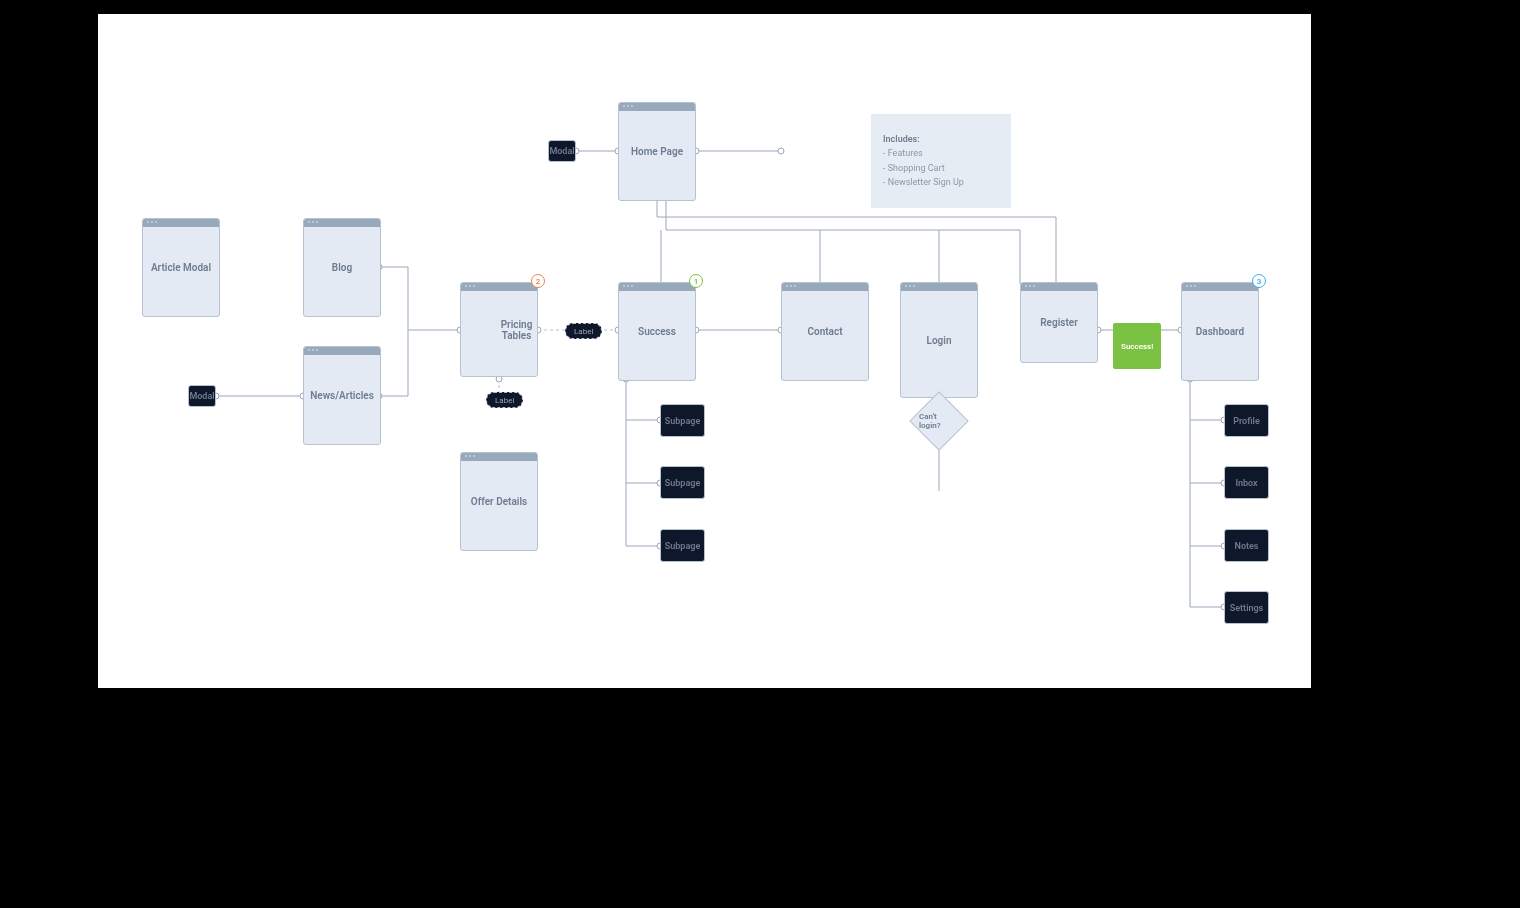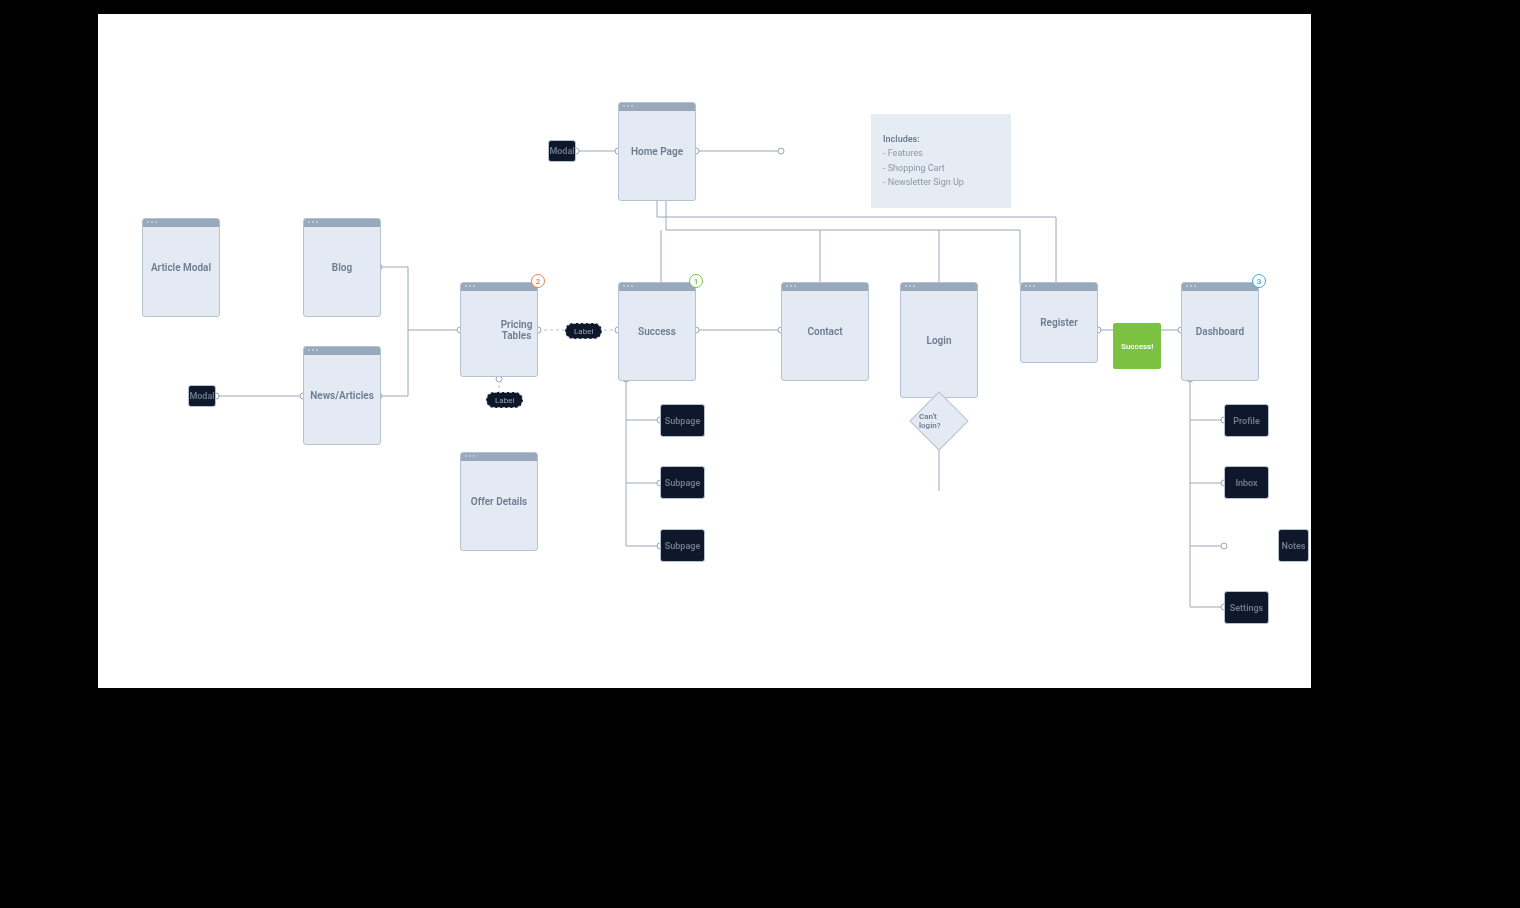--- a/index.html
+++ b/index.html
@@ -309,21 +309,21 @@
       <div class="badge badge-blue" style="left:1154px;top:260px;">
           <span>3</span>
         </div>
 
       <div class="small" style="left:1126px;top:390px;width:45px;height:33px;">
           <span>Profile</span>
         </div>
       <div class="small" style="left:1126px;top:452px;width:45px;height:33px;">
           <span>Inbox</span>
         </div>
-      <div class="small" style="left:1180px;top:515px;width:31px;height:33px;">
+      <div class="small" style="left:1126px;top:515px;width:45px;height:33px;">
           <span>Notes</span>
         </div>
       <div class="small" style="left:1126px;top:577px;width:45px;height:33px;">
           <span>Settings</span>
         </div>
 
     </div>
   </div>
 </div>
 

